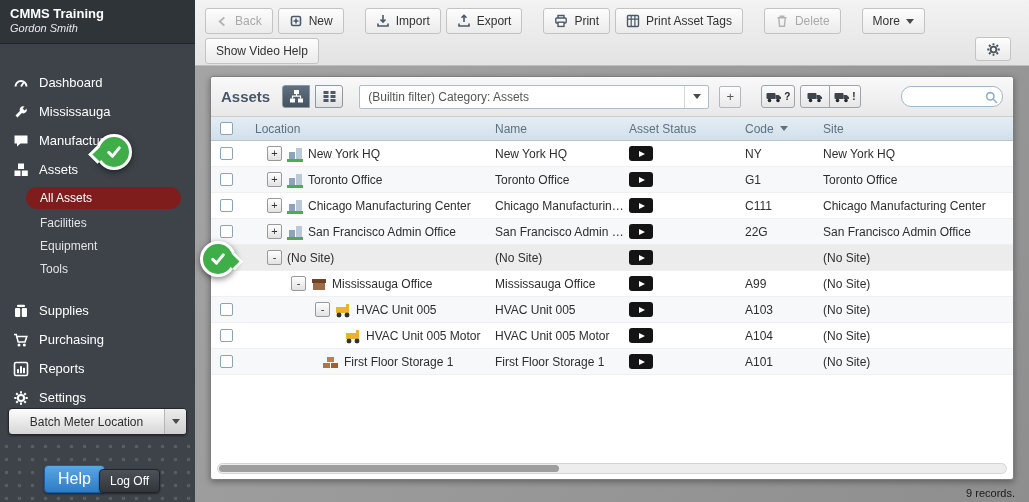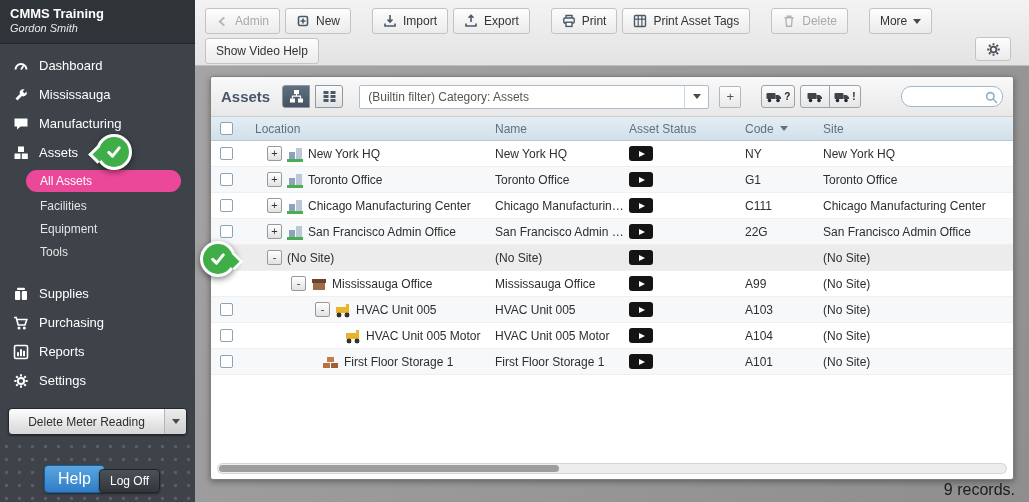--- a/index.html
+++ b/index.html
@@ -5,28 +5,28 @@
   * { margin:0; padding:0; box-sizing:border-box; }
   body { font-family:"Liberation Sans", sans-serif; background:#777; }
   .screen { position:relative; width:1029px; height:502px; overflow:hidden;
             background:linear-gradient(135deg,#a9a9a9,#8e8e8e); }
 
   
   .sidebar { position:absolute; left:0; top:0; width:195px; height:502px; background:#3d4349; }
   .sb-header { height:44px; background:#2f3439; border-bottom:1px solid #22262a; padding:6px 10px; }
   .sb-title { color:#fff; font-size:13px; font-weight:bold; }
   .sb-sub { color:#e9e9e9; font-size:11px; font-style:italic; margin-top:1px; }
-  .sb-nav { padding-top:7px; }
+  .sb-nav { padding-top:24px; }
   .sb-item { position:relative; display:flex; align-items:center; gap:10px; height:29px;
              padding:0 12px; color:#fff; font-size:13px; cursor:pointer; }
   .sb-ico { width:17px; display:flex; justify-content:center; flex:none; }
   .sb-subnav { padding:2px 0 6px 0; }
   .sb-subitem { display:flex; align-items:center; height:23px; padding-left:40px;
                 color:#e4e4e4; font-size:12px; cursor:pointer; }
-  .sb-subitem.active { background:#ec4899; border-radius:11px; margin:1px 14px 2px 26px;
+  .sb-subitem.active { background:#7f1d1d; border-radius:11px; margin:1px 14px 2px 26px;
                        padding-left:14px; height:22px; color:#fff; }
   .sb-gap { height:10px; }
   .batch-area { position:absolute; left:0; top:408px; width:195px; padding:0 8px; }
   .batch-btn { display:flex; align-items:stretch; height:27px; border:1px solid #24282c;
                border-radius:4px; background:linear-gradient(#fdfdfd,#d6d6d6); overflow:hidden;
                box-shadow:0 1px 2px rgba(0,0,0,.4); cursor:pointer; }
   .batch-label { flex:1; display:flex; align-items:center; justify-content:center;
                  font-size:12px; color:#2e2e2e; }
   .batch-caret { width:22px; border-left:1px solid #b5b5b5; display:flex; align-items:center;
                  justify-content:center; background:linear-gradient(#ececec,#cfcfcf); }
@@ -131,21 +131,21 @@
       linear-gradient(#a05f30,#a05f30) 8px 9px/7px 5px no-repeat,
       linear-gradient(#c07f4a,#c07f4a) 4px 3px/7px 5px no-repeat; }
   .vchip { width:24px; height:15px; background:#141414; border-radius:3px; display:flex;
            align-items:center; justify-content:center; cursor:pointer; }
   .play-tri { width:0; height:0; border-top:3.5px solid transparent; border-bottom:3.5px solid transparent;
               border-left:6px solid #fff; margin-left:2px; }
   .hscroll { position:absolute; left:6px; right:6px; bottom:5px; height:11px; background:#ededed;
              border:1px solid #d4d4d4; border-radius:6px; }
   .hthumb { position:absolute; left:1px; top:1px; width:340px; height:7px; background:#9e9e9e;
             border-radius:4px; cursor:grab; }
-  .records { position:absolute; right:14px; bottom:3px; font-size:16px; color:#1b1b1b; }
+  .records { position:absolute; right:14px; bottom:3px; font-size:11px; color:#1b1b1b; }
 
   
   .badge { position:absolute; width:36px; height:36px; background:#3fae49; border:3px solid #fff;
            border-radius:50%; box-shadow:0 2px 6px rgba(0,0,0,.5); display:flex; align-items:center;
            justify-content:center; z-index:30; }
   .badge::before { content:""; position:absolute; width:10px; height:10px; background:#3fae49; }
   .badge.tail-left::before  { left:-8px; top:11px; border-bottom:3px solid #fff; border-left:3px solid #fff;
                               transform:rotate(45deg); }
   .badge.tail-right::before { right:-8px; top:11px; border-bottom:3px solid #fff; border-left:3px solid #fff;
                               transform:rotate(-135deg); }
@@ -258,40 +258,40 @@
     </nav>
 
     <div class="badge tail-left badge-assets">
       <svg width="18" height="18" viewBox="0 0 24 24">
           <path d="M5 12.5l5 5 9-11" stroke="#fff" stroke-width="4" fill="none" stroke-linecap="round" stroke-linejoin="round"></path>
         </svg>
     </div>
 
     <div class="batch-area">
       <div class="batch-btn">
-        <span class="batch-label">Delete Meter Reading</span>
+        <span class="batch-label">Batch Meter Location</span>
         <span class="batch-caret">
             <span class="caret-down"></span>
           </span>
       </div>
     </div>
 
     <div class="sb-bottom">
       <div class="help-btn">Help</div>
       <div class="logoff-btn">Log Off</div>
     </div>
   </aside>
 
   <div class="topbar">
     <div class="tb-row1">
       <div class="tb-btn disabled">
         <svg width="13" height="13" viewBox="0 0 14 14">
             <path d="M9 2.5L4 7l5 4.5" fill="none" stroke="#b3b3b3" stroke-width="2"></path>
           </svg>
-        <span>Admin</span>
+        <span>Back</span>
       </div>
       <div class="tb-btn">
         <svg width="14" height="14" viewBox="0 0 14 14">
             <rect x="2.5" y="2.5" width="9" height="9" rx="1.5" fill="none" stroke="#4a5a68" stroke-width="1.6"></rect>
             <path d="M7 4.5v5M4.5 7h5" stroke="#4a5a68" stroke-width="1.6"></path>
           </svg>
         <span>New</span>
       </div>
       <div class="grp-gap"></div>
       <div class="tb-btn">

